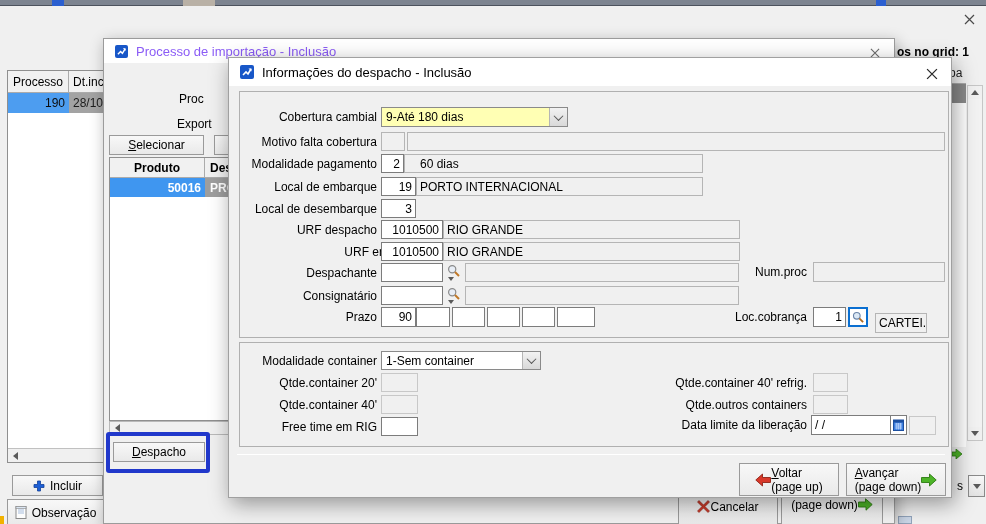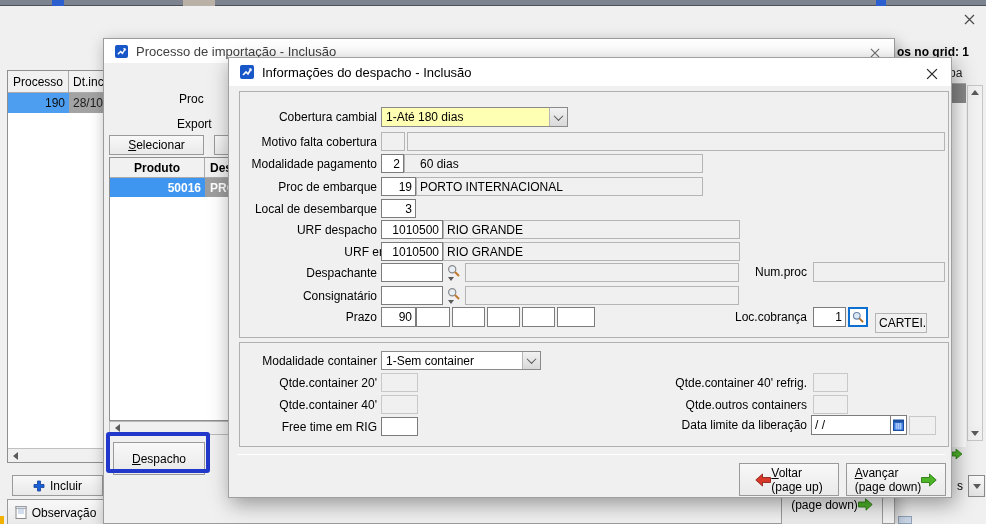--- a/index.html
+++ b/index.html
@@ -8,21 +8,21 @@
     width:986px; height:524px; position:relative; overflow:hidden;
     font-family:"Liberation Sans", sans-serif; font-size:12px; color:#000;
     background:#ffffff;
   }
   .abs { position:absolute; }
   
   .window { position:absolute; background:#f0f0f0; border:1px solid #9b9b9b; }
   .titlebar { position:absolute; left:0; top:0; right:0; background:#fff;
     display:flex; align-items:center; gap:8px; padding-left:11px; }
   .title-text { font-size:13px; white-space:nowrap; }
-  .inactive-title { color:#404040; }
+  .inactive-title { color:#8b5cf6; }
   .app-ico { width:14px; height:14px; background:#1857c8; border-radius:2px;
     display:flex; align-items:center; justify-content:center; flex:0 0 auto; }
   .xbtn { position:absolute; width:22px; height:20px; display:flex; align-items:center;
     justify-content:center; cursor:default; }
   
   .lbl { position:absolute; text-align:right; white-space:nowrap; color:#000; }
   .inp { position:absolute; background:#fff; border:1px solid #7c7c7c; }
   .ro  { position:absolute; background:#f0f0f0; border:1px solid #b5b5b5; }
   .dis { position:absolute; background:#f0f0f0; border:1px solid #c8c8c8; }
   .val { padding:2px 3px 0 3px; font-size:12px; white-space:nowrap; overflow:hidden; }
@@ -164,25 +164,31 @@
       <div class="gcell" style="flex:1;background:#9e9e9e;color:#fff;font-weight:bold;padding-left:5px;">PRODUTO</div>
     </div>
   </div>
 
   <div class="sbar" style="left:5px;top:382px;width:560px;height:14px;">
     <div class="sbtn" style="left:0;top:0;width:14px;height:12px;">
         <span class="tri-l"></span>
       </div>
   </div>
 
-  <div class="btn" style="left:9px;top:403px;width:92px;height:33px;">
+  <div class="btn" style="left:9px;top:403px;width:92px;height:20px;">
     <span><u>D</u>espacho</span>
   </div>
   <div class="annot" style="left:2px;top:393px;width:104px;height:41px;"></div>
 
+  <div class="btn btn2line" style="left:574px;top:449px;width:100px;height:37px;">
+    <svg width="13" height="13" viewBox="0 0 13 13">
+      <path d="M2 0.5 L6.5 5 L11 0.5 L12.5 2 L8 6.5 L12.5 11 L11 12.5 L6.5 8 L2 12.5 L0.5 11 L5 6.5 L0.5 2 Z" fill="#cc3a28" stroke="#8e2417" stroke-width="0.6"></path>
+    </svg>
+    <span>Cancelar</span>
+  </div>
   <div class="btn btn2line" style="left:677px;top:445px;width:102px;height:41px;">
     <span>(page down)</span>
     <svg width="15" height="13" viewBox="0 0 15 13">
       <path d="M0.5 4 h7 V0.8 L14.2 6.5 8 12.2 V9 h-7.5 Z" fill="#4db428" stroke="#2c7a12" stroke-width="0.9"></path>
     </svg>
   </div>
 </div>
 
 <div class="window" style="left:228px;top:57px;width:724px;height:441px;border-color:#a0a0a0;box-shadow:3px 6px 20px rgba(0,0,0,0.38);">
   <div class="titlebar" style="height:28px;">
@@ -197,35 +203,35 @@
   <div class="xbtn" style="right:8px;top:6px;">
     <svg width="12" height="12" viewBox="0 0 11 11">
         <path d="M1 1 L10 10 M10 1 L1 10" stroke="#2a2a2a" stroke-width="1.2"></path>
       </svg>
   </div>
 
   <div class="groupbox" style="left:10px;top:33px;width:710px;height:247px;"></div>
 
   <div class="lbl" style="left:10px;top:52px;width:138px;">Cobertura cambial</div>
   <div class="combo" style="left:152px;top:49px;width:187px;height:20px;background:#ffffb4;">
-    <span class="cval" style="background:#ffffb4;">1-Até 180 dias</span>
+    <span class="cval" style="background:#ffffb4;">9-Até 180 dias</span>
     <span class="carrow">
         <span class="chev"></span>
       </span>
   </div>
 
   <div class="lbl" style="left:10px;top:77px;width:138px;">Motivo falta cobertura</div>
   <div class="ro" style="left:152px;top:74px;width:24px;height:19px;"></div>
   <div class="ro" style="left:178px;top:74px;width:538px;height:19px;"></div>
 
   <div class="lbl" style="left:10px;top:99px;width:138px;">Modalidade pagamento</div>
   <div class="inp val num" style="left:152px;top:96px;width:23px;height:19px;">2</div>
   <div class="ro val" style="left:175px;top:96px;width:299px;height:19px;padding-left:15px;">60 dias</div>
 
-  <div class="lbl" style="left:10px;top:122px;width:138px;">Proc de embarque</div>
+  <div class="lbl" style="left:10px;top:122px;width:138px;">Local de embarque</div>
   <div class="inp val num" style="left:152px;top:119px;width:35px;height:19px;">19</div>
   <div class="ro val" style="left:187px;top:119px;width:287px;height:19px;">PORTO INTERNACIONAL</div>
 
   <div class="lbl" style="left:10px;top:144px;width:138px;">Local de desembarque</div>
   <div class="inp val num" style="left:152px;top:141px;width:35px;height:19px;">3</div>
 
   <div class="lbl" style="left:10px;top:165px;width:138px;">URF despacho</div>
   <div class="inp val num" style="left:152px;top:162px;width:62px;height:19px;">1010500</div>
   <div class="ro val" style="left:214px;top:162px;width:297px;height:19px;">RIO GRANDE</div>
 

